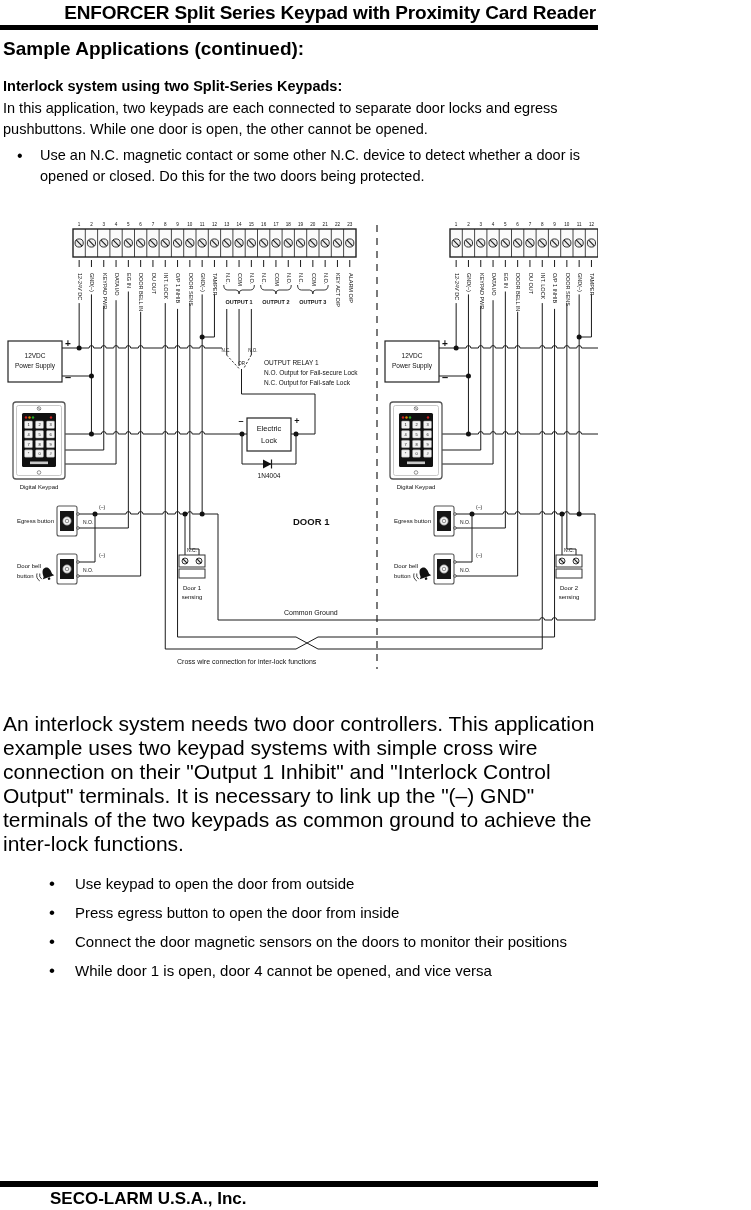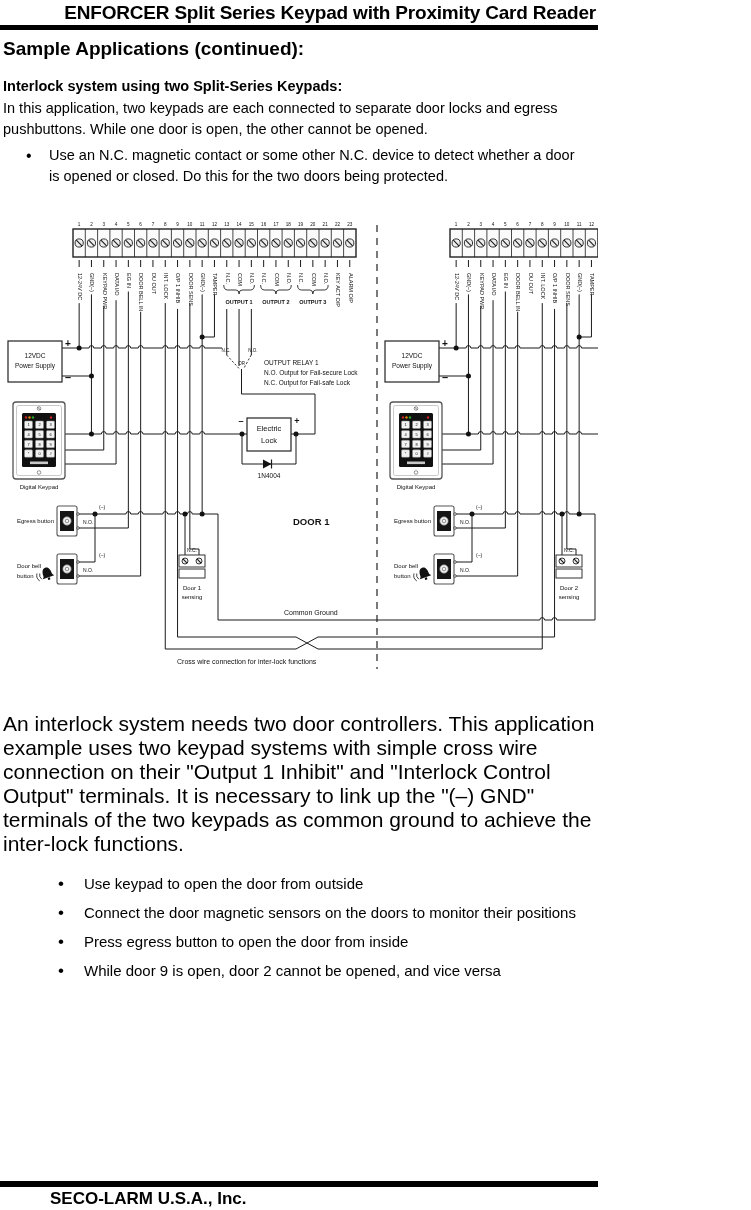--- a/index.html
+++ b/index.html
@@ -3,21 +3,21 @@
 <meta charset="utf-8">
 <style>
   html,body{margin:0;padding:0;background:#fff;}
   body{width:751px;height:1210px;font-family:"Liberation Sans",sans-serif;color:#000;}
   .page{position:relative;width:598px;height:1210px;overflow:hidden;}
   .header-title{font-size:19px;font-weight:bold;text-align:right;padding:2px 2px 0 0;letter-spacing:-0.2px;line-height:21px;}
   .rule{height:5px;background:#000;margin-top:2px;}
   h1{font-size:19px;font-weight:bold;margin:8px 0 8px 3px;line-height:22px;}
   h2{font-size:14.5px;font-weight:bold;margin:18px 0 0 3px;line-height:17px;}
   p.intro{font-size:14.5px;line-height:21px;margin:3px 12px 0 3px;max-width:712px;}
-  ul{list-style:none;margin:16px;padding:0;}
+  ul{list-style:none;margin:7px;padding:0;}
   ul.list1{margin-top:5px;}
   ul.list1 li{font-size:14.5px;line-height:21px;position:relative;padding-left:33px;max-width:700px;}
   ul.list1 li::before{content:"\2022";position:absolute;left:10px;font-size:16px;}
   svg#diagram-svg{display:block;margin-top:30px;}
   svg text{font-family:"Liberation Sans",sans-serif;fill:#111;}
   p.body2{font-size:21px;line-height:24px;margin:30px 0 0 3px;max-width:716px;}
   ul.list2{margin-top:13px;padding-left:16px;}
   ul.list2 li{font-size:15px;line-height:29px;position:relative;padding-left:52px;max-width:716px;}
   ul.list2 li::before{content:"\2022";position:absolute;left:26px;font-size:17px;}
   .footer{position:absolute;top:1181px;left:0;width:751px;border-top:6px solid #000;display:flex;justify-content:space-between;align-items:baseline;padding-left:47px;}
@@ -673,22 +673,22 @@
       <g>
         <polyline points="177.5,420 296,420 318,432 542.2,432" fill="none" stroke="#1a1a1a" stroke-width="1"></polyline>
         <polyline points="165.2,432 296,432 318,420 554.5,420" fill="none" stroke="#1a1a1a" stroke-width="1"></polyline>
         <text x="177" y="447" font-size="7" text-anchor="start" font-weight="normal">Cross wire connection for inter-lock functions</text>
       </g>
     </svg>
 
   <p class="body2">An interlock system needs two door controllers. This application example uses two keypad systems with simple cross wire connection on their "Output 1 Inhibit" and "Interlock Control Output" terminals. It is necessary to link up the "(–) GND" terminals of the two keypads as common ground to achieve the inter-lock functions.</p>
   <ul class="list2">
     <li>Use keypad to open the door from outside</li>
+    <li>Press egress button to open the door from inside</li>
     <li>Connect the door magnetic sensors on the doors to monitor their positions</li>
-    <li>Press egress button to open the door from inside</li>
-    <li>While door 9 is open, door 2 cannot be opened, and vice versa</li>
+    <li>While door 1 is open, door 4 cannot be opened, and vice versa</li>
   </ul>
 
   <div class="footer">
     <span class="company">SECO-LARM U.S.A., Inc.</span>
     <span class="pagenum">11</span>
   </div>
 </div>
 
 </body></html>

